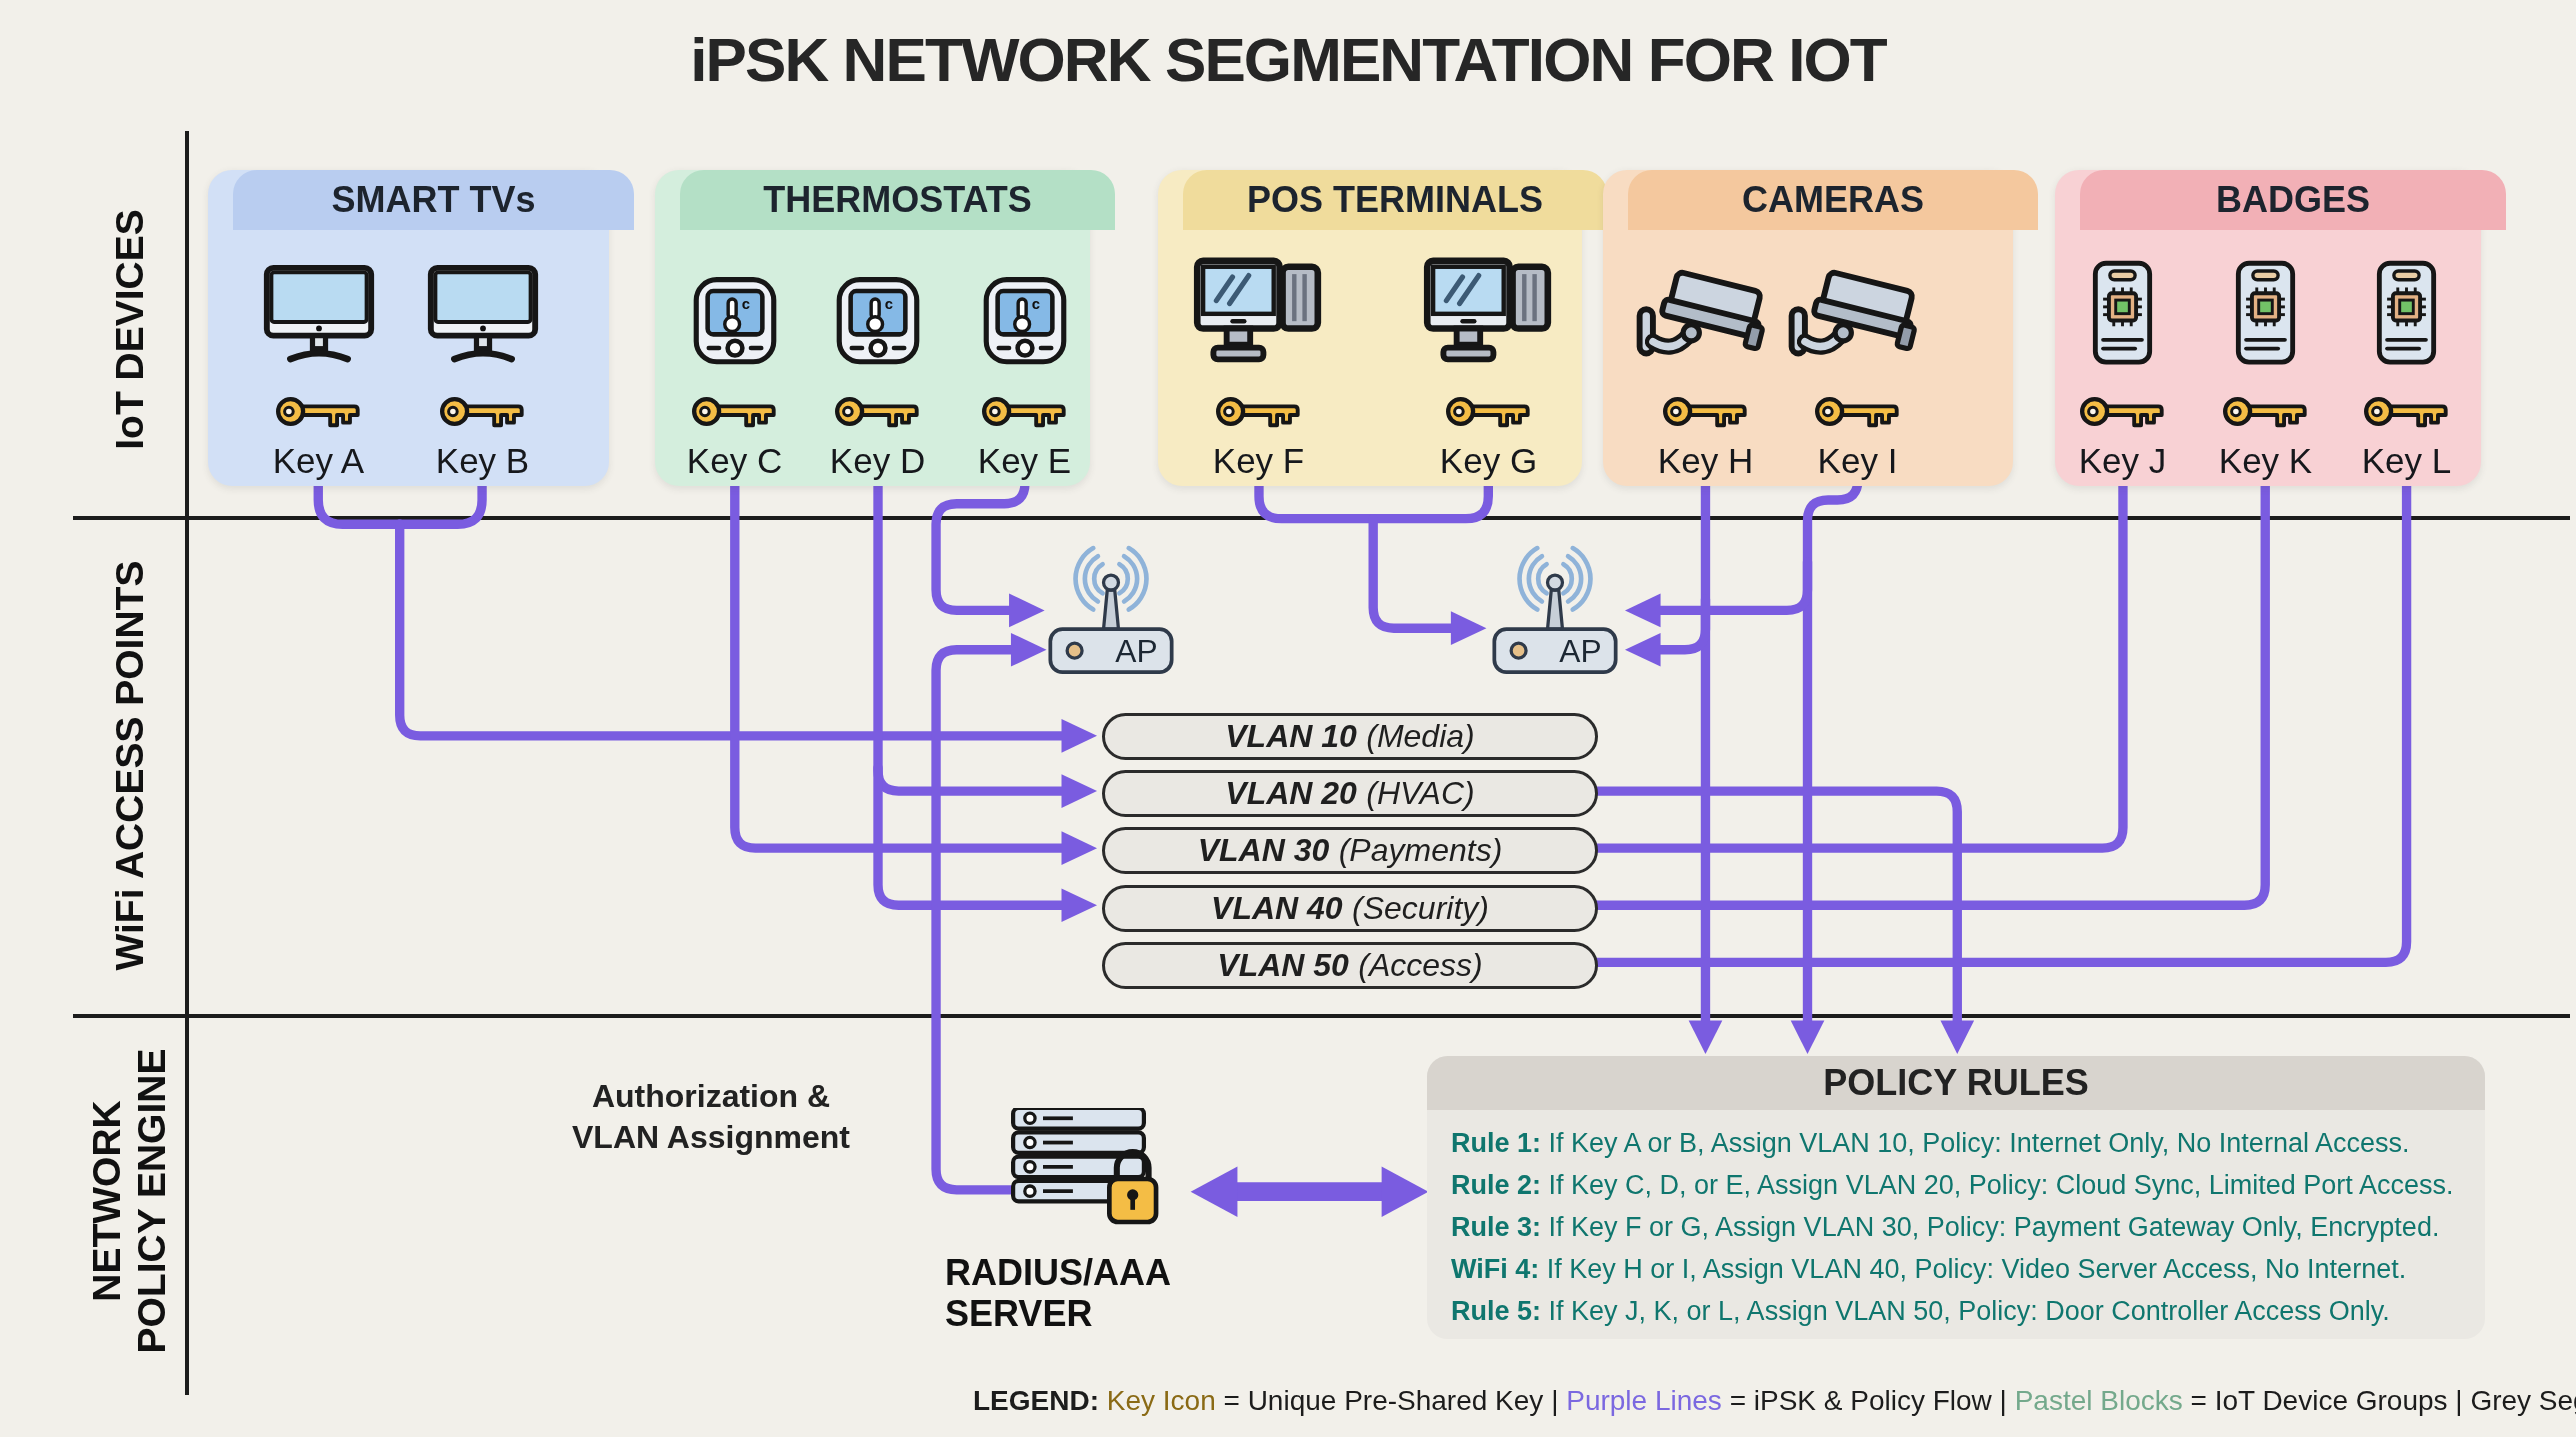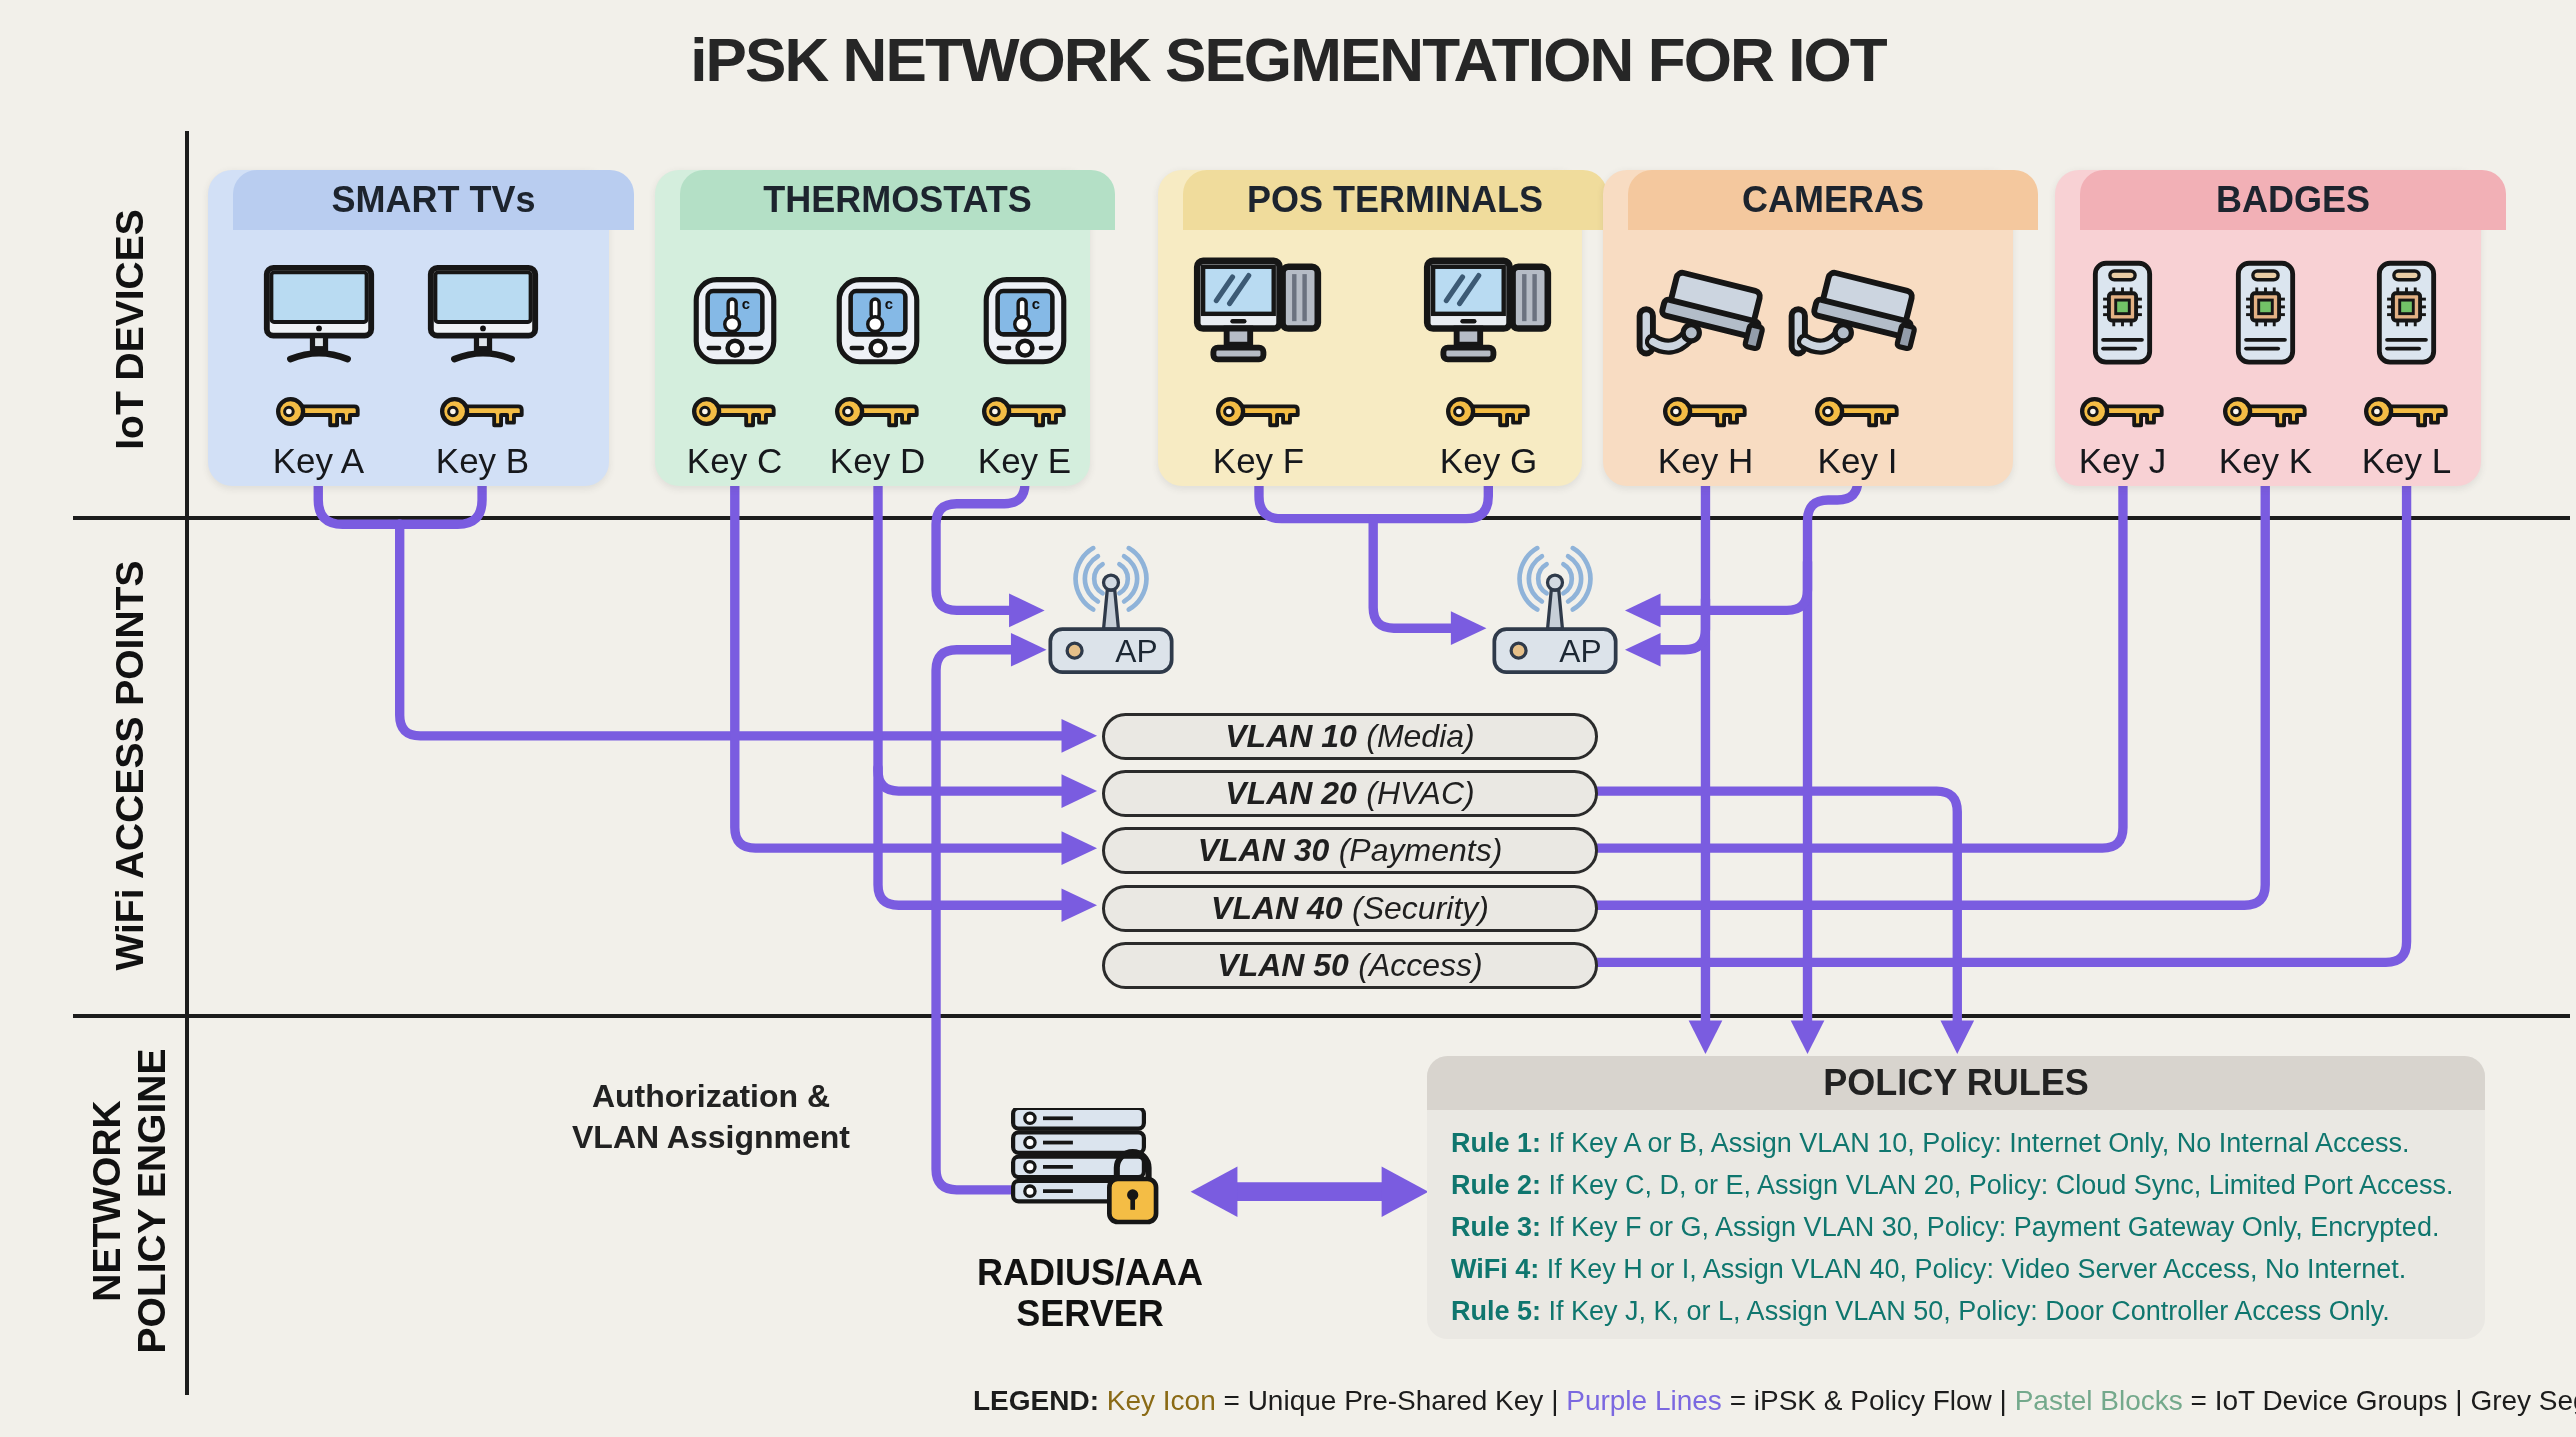--- a/index.html
+++ b/index.html
@@ -31,21 +31,21 @@
         display:flex;align-items:center;justify-content:center;font-size:32px;z-index:2;font-style:italic;}
   .pillBold{font-weight:bold;margin-right:9.4px;}
   
   #policy{left:1427px;top:1056px;width:1058px;height:283px;border-radius:20.6px;z-index:2;}
   #policyHeader{position:absolute;left:0;top:0;width:100%;height:54px;border-radius:20.6px 20.6px 0 0;
                 display:flex;align-items:center;justify-content:center;font-size:36px;font-weight:bold;color:#222;}
   #rules{position:absolute;left:24px;top:66px;width:1020px;}
   .rule{font-size:27px;line-height:42px;white-space:nowrap;color:#0f766e;}
   .rule b{font-weight:bold;}
   
-  #serverLabel{left:945px;top:1252px;width:290px;text-align:center;font-size:36px;font-weight:bold;
+  #serverLabel{left:945px;top:1252px;width:290px;text-align:left;font-size:36px;font-weight:bold;
                line-height:41px;color:#111;z-index:2;}
   #authLabel{left:505px;top:1076px;width:412px;text-align:center;font-size:32px;font-weight:600;
              line-height:41px;color:#222;z-index:2;}
   
   #legend{left:973px;top:1385px;width:1603px;font-size:28px;font-weight:500;color:#1c1c1c;
           white-space:nowrap;z-index:2;}
   #legend b{font-weight:bold;}
 </style>
 </head>
 <body>

